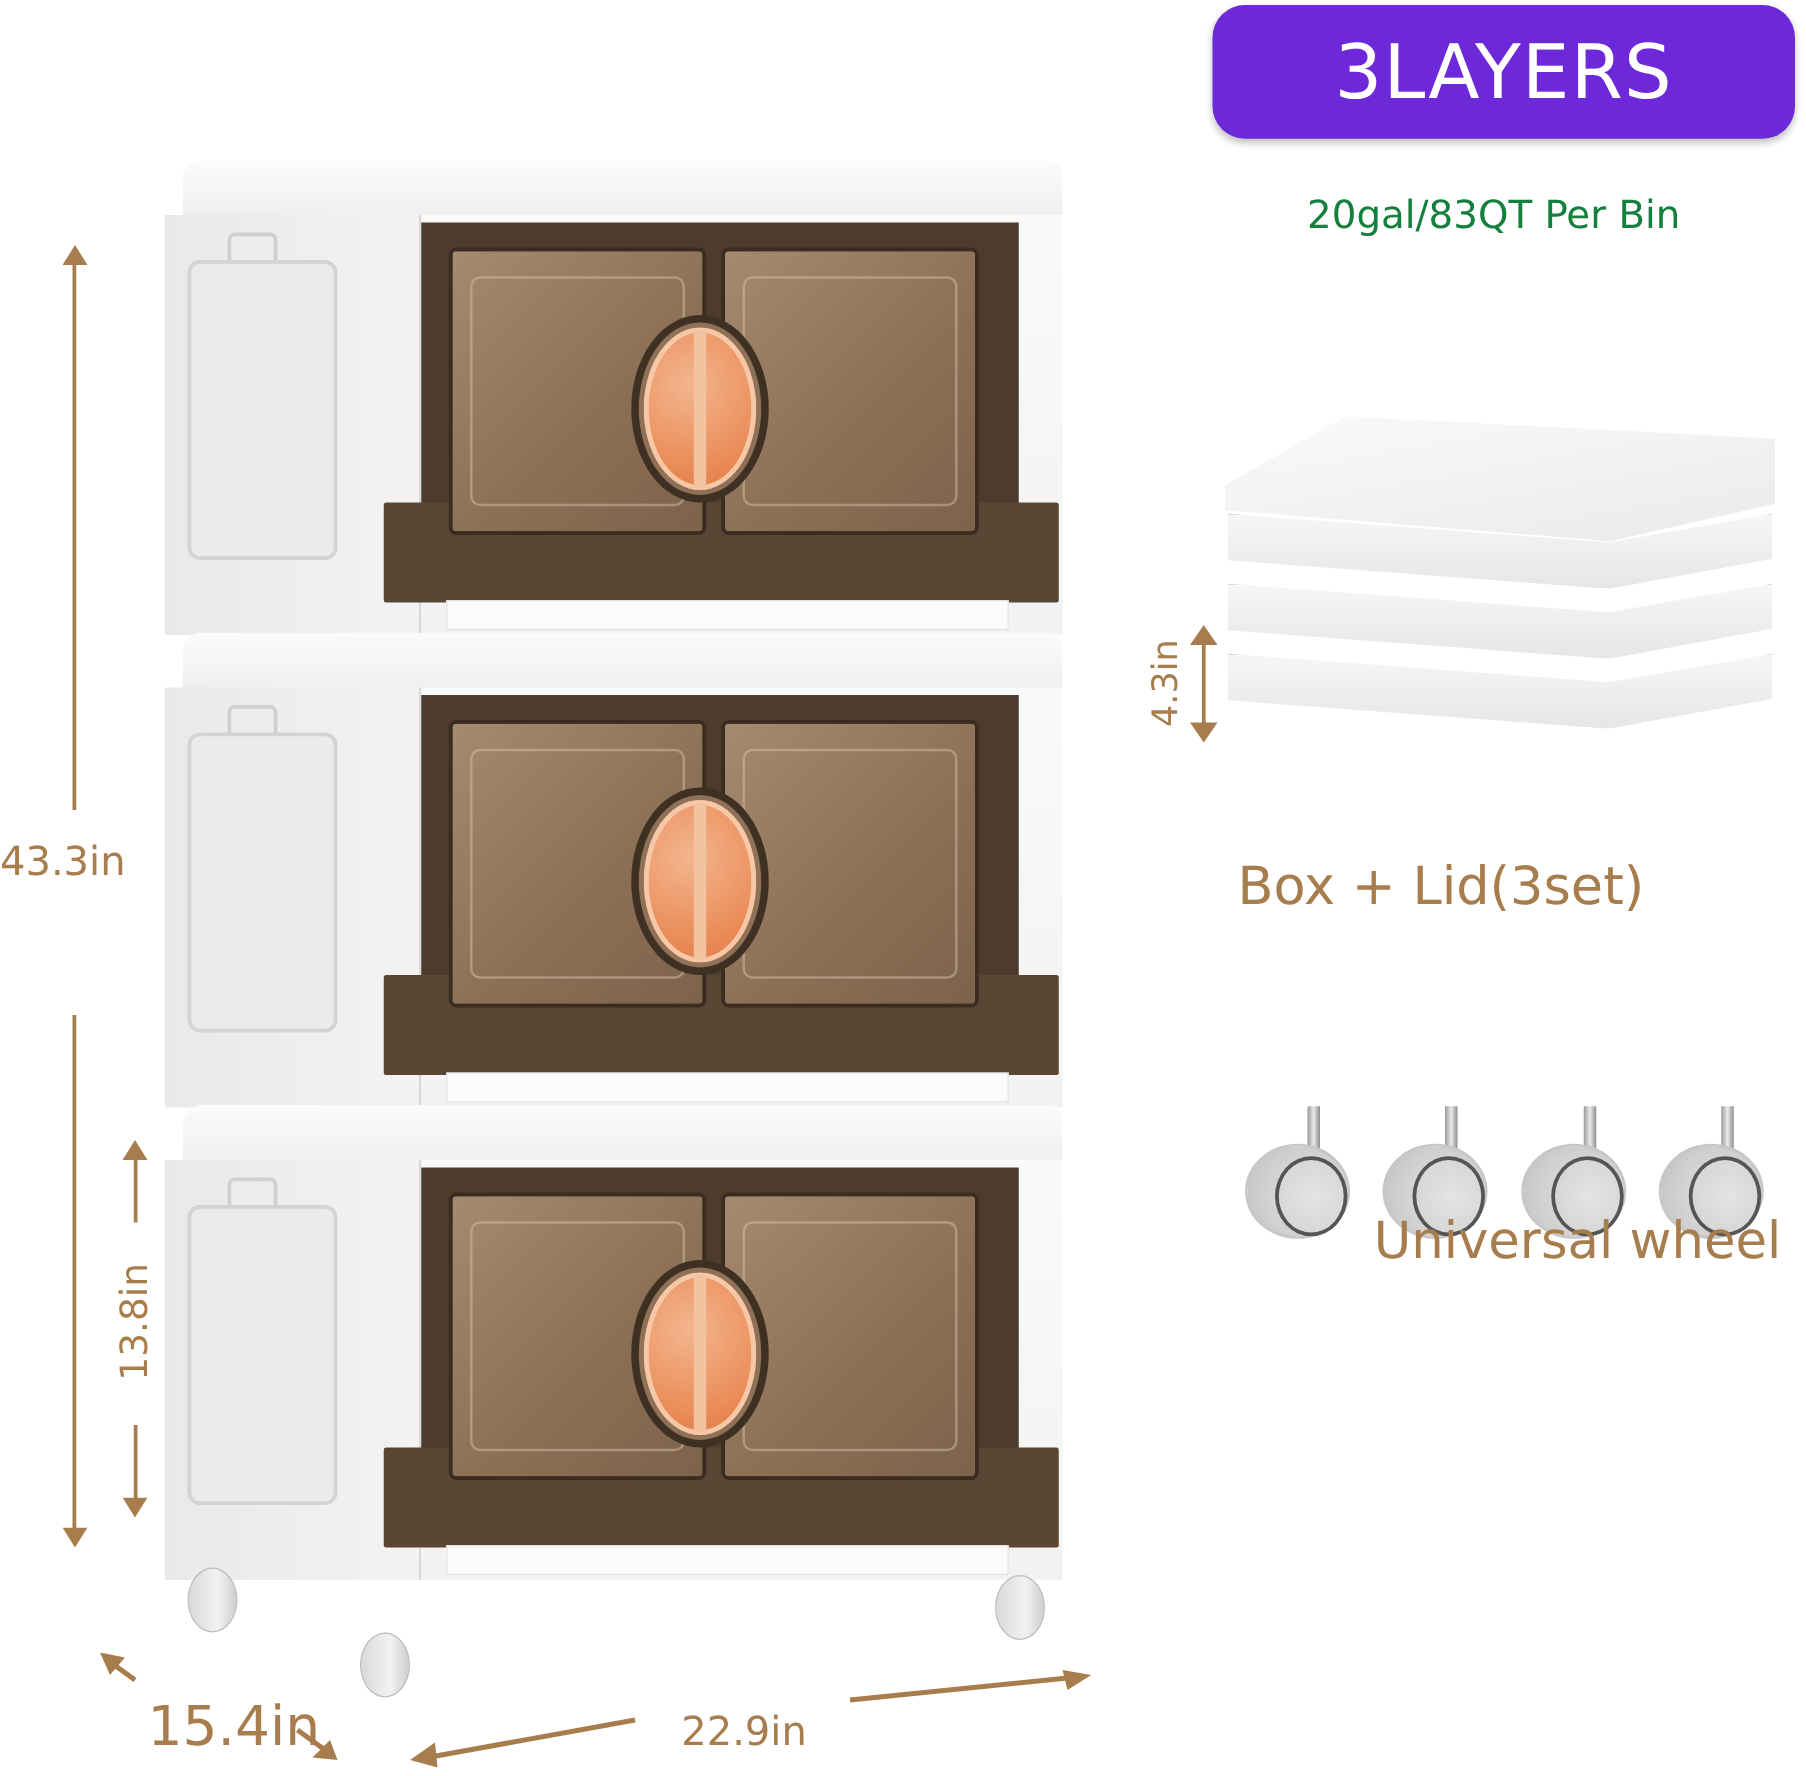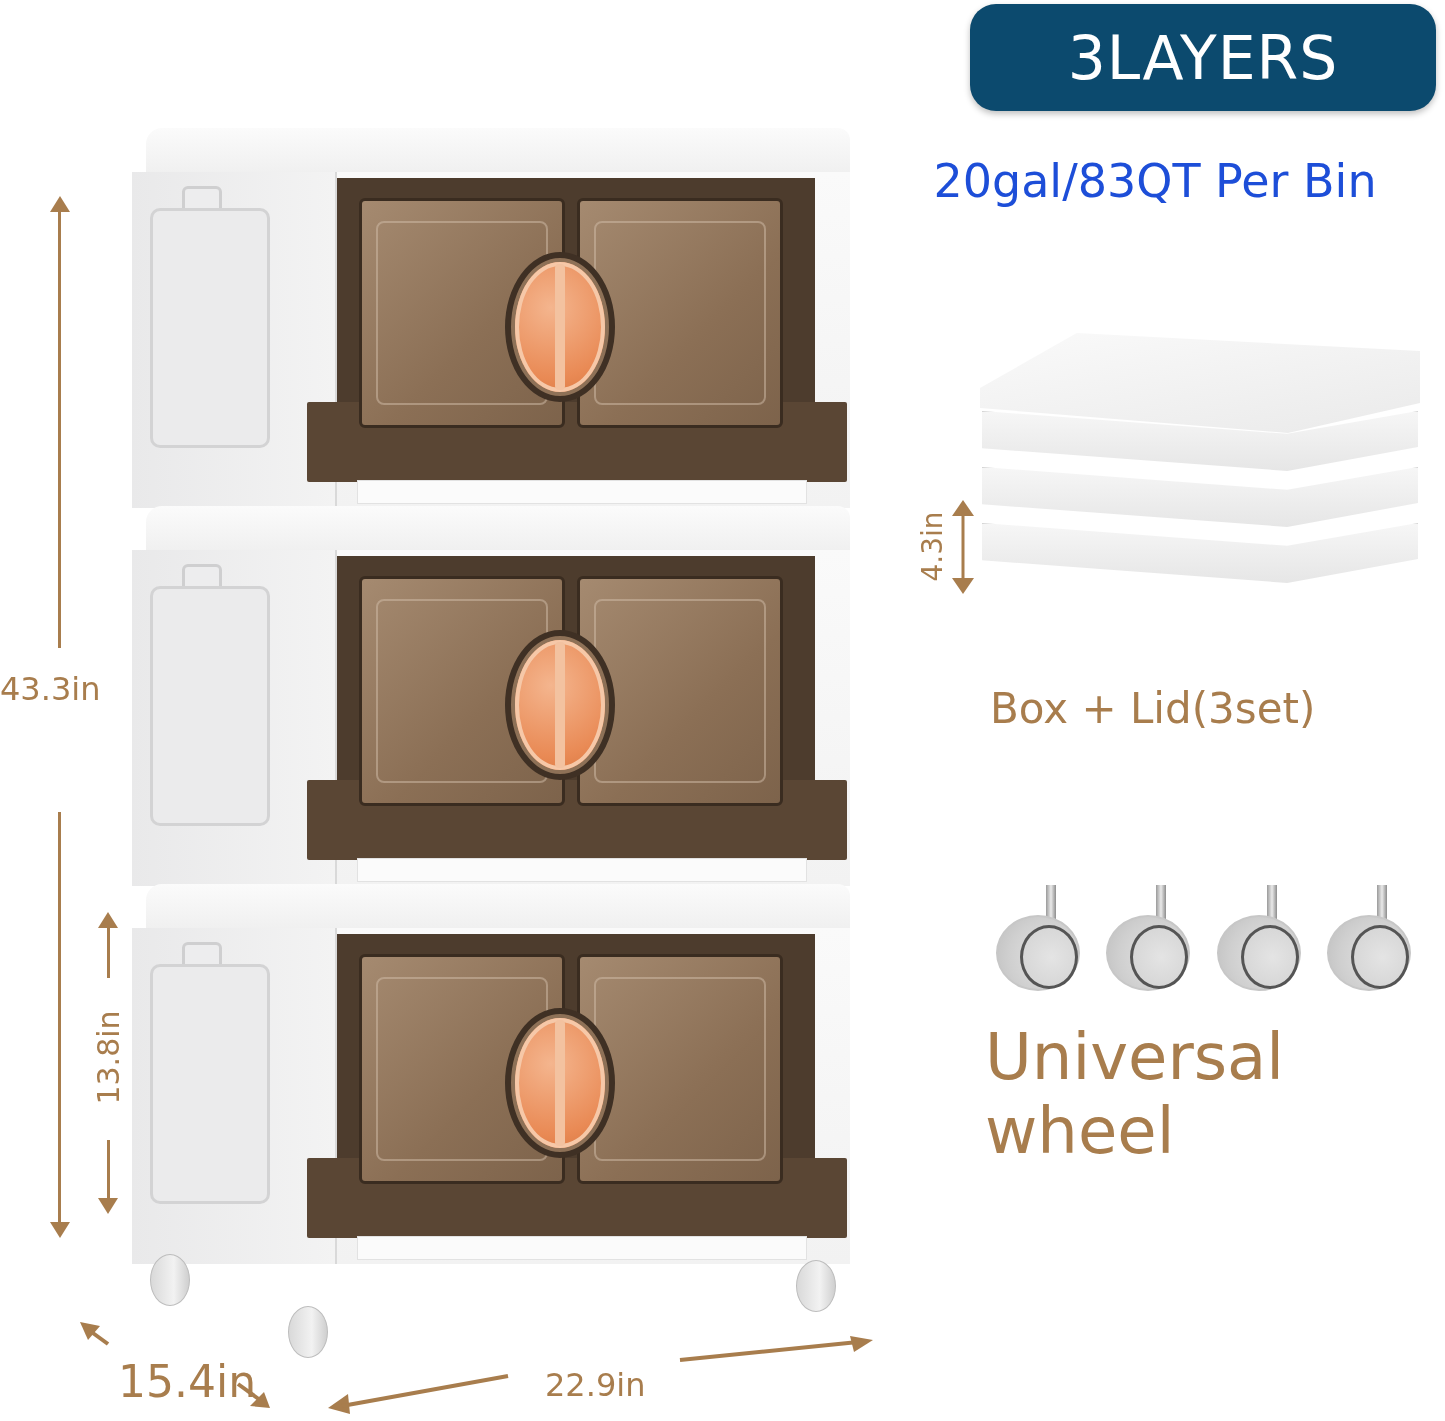--- a/index.html
+++ b/index.html
@@ -4,28 +4,28 @@
 <style>
   * { box-sizing: border-box; margin: 0; padding: 0; }
   html, body { width: 1445px; height: 1421px; background: #ffffff; overflow: hidden; }
   body { position: relative; font-family: "DejaVu Sans", sans-serif; }
 
   .abs { position: absolute; }
 
   
   .badge {
     left: 970px; top: 4px; width: 466px; height: 107px;
-    background: #0c4a6e; border-radius: 26px;
+    background: #6d28d9; border-radius: 26px;
     box-shadow: 0 3px 6px rgba(0,0,0,0.25);
     display: flex; align-items: center; justify-content: center;
     color: #ffffff; font-size: 60px; letter-spacing: 1px;
   }
-  .capacity { left: 905px; top: 154px; width: 500px; font-size: 46px; text-align: center; color: #1d4ed8; white-space: nowrap; }
+  .capacity { left: 945px; top: 154px; width: 500px; font-size: 31px; text-align: center; color: #15803d; white-space: nowrap; }
   .lid-caption { left: 990px; top: 684px; width: 420px; text-align: left; font-size: 42px; color: #a87d4d; }
-  .wheel-caption { left: 985px; top: 1020px; width: 440px; text-align: left; font-size: 64px; color: #a87d4d; }
+  .wheel-caption { left: 985px; top: 968px; width: 440px; text-align: right; font-size: 41px; color: #a87d4d; }
 
   
   .dim { color: #a87d4d; font-size: 30px; white-space: nowrap; }
   .dim-v { transform-origin: center center; transform: rotate(-90deg); }
   .arrow-line { background: #a87d4d; }
 
   
   .tower { left: 132px; top: 128px; width: 718px; height: 1140px; }
   .layer { position: absolute; left: 0; width: 718px; height: 380px; }
   .layer .lid {

